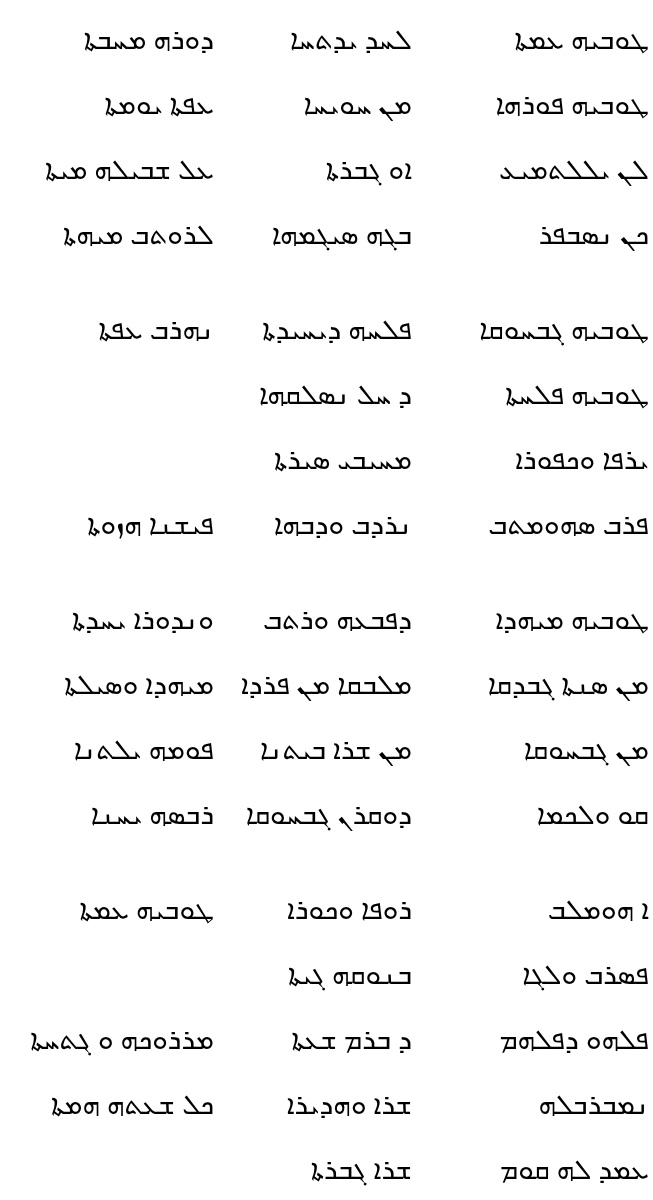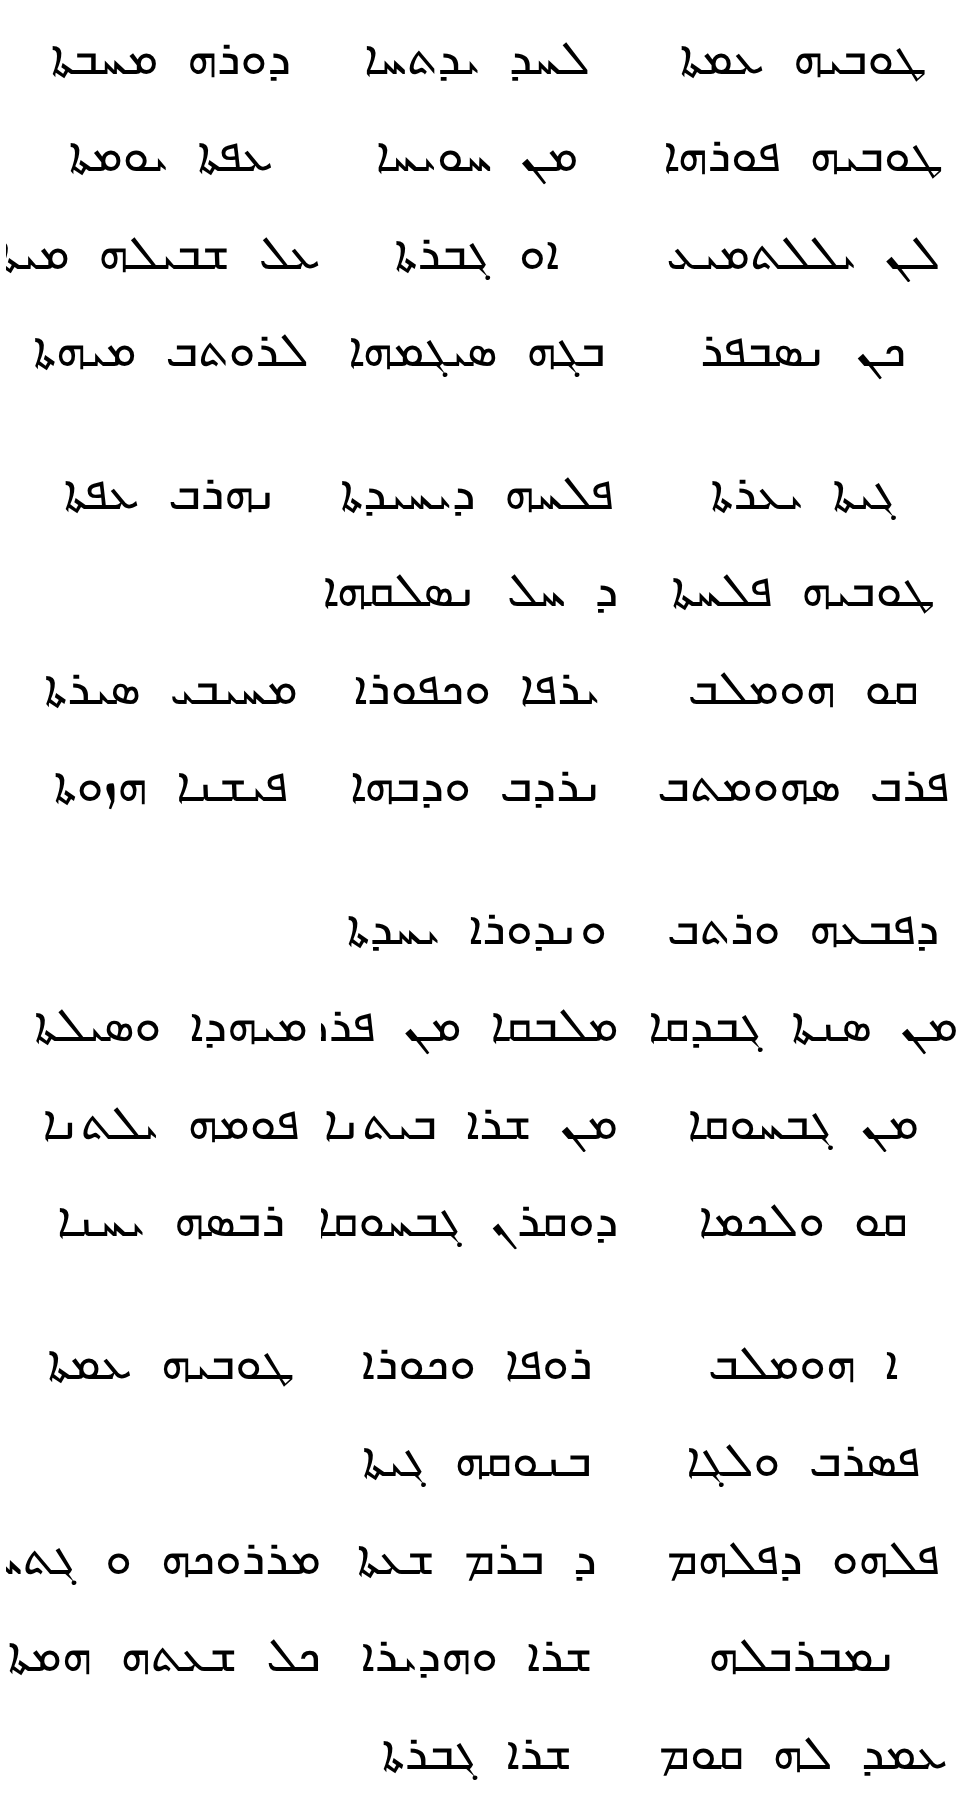--- a/index.html
+++ b/index.html
@@ -23,25 +23,25 @@
   .stanza:last-child {
     margin-bottom: 0;
   }
   .row {
     display: grid;
     grid-template-columns: 237px 198px 210px;
     height: 65px;
     align-items: center;
   }
   .cell {
-    font-family: Liberation Mono, monospace;
-    font-size: 32px;
+    font-family: Liberation Serif, serif;
+    font-size: 28px;
     line-height: 1.1;
     color: #000000;
-    text-align: center;
+    text-align: right;
     direction: rtl;
     unicode-bidi: embed;
     white-space: nowrap;
     overflow: hidden;
     box-sizing: border-box;
     padding-left: 10px;
   }
 </style>
 </head>
 <body>
@@ -66,42 +66,42 @@
     </div>
     <div class="row">
       <div class="cell">ܟܢ ܢܣܒܦܪ</div>
       <div class="cell">ܒܓܗ ܣܝܓܡܗܐ</div>
       <div class="cell">ܠܪܘܬܒ ܡܝܗܬܐ</div>
     </div>
   </div>
 
   <div class="stanza">
     <div class="row">
-      <div class="cell">ܓܝܬܐ ܝܥܪܬܐ</div>
+      <div class="cell">ܛܘܒܝܗ ܓܒܚܘܩܐ</div>
       <div class="cell">ܦܠܚܗ ܕܝܚܝܕܬܐ</div>
       <div class="cell">ܢܗܪܒ ܥܦܬܐ</div>
     </div>
     <div class="row">
       <div class="cell">ܛܘܒܝܗ ܦܠܚܬܐ</div>
       <div class="cell">ܕ ܚܠ ܢܣܠܩܗܐ</div>
     </div>
     <div class="row">
-      <div class="cell">ܩܘ ܗܘܡܠܒ</div>
       <div class="cell">ܝܪܦܐ ܘܟܦܘܪܐ</div>
       <div class="cell">ܡܚܝܒܝ ܣܝܪܬܐ</div>
     </div>
     <div class="row">
       <div class="cell">ܦܪܒ ܣܗܘܡܬܒ</div>
       <div class="cell">ܢܪܕܒ ܘܕܒܗܐ</div>
       <div class="cell">ܦܝܫܢܐ ܗܙܘܬܐ</div>
     </div>
   </div>
 
   <div class="stanza">
     <div class="row">
+      <div class="cell">ܛܘܒܝܗ ܡܝܗܕܐ</div>
       <div class="cell">ܕܦܒܥܗ ܘܪܬܒ</div>
       <div class="cell">ܘܢܕܘܪܐ ܝܚܕܬܐ</div>
     </div>
     <div class="row">
       <div class="cell">ܡܢ ܣܢܬܐ ܓܒܕܩܐ</div>
       <div class="cell">ܡܠܒܩܐ ܡܢ ܦܪܕܐ</div>
       <div class="cell">ܡܝܗܕܐ ܘܣܝܠܬܐ</div>
     </div>
     <div class="row">
       <div class="cell">ܡܢ ܓܒܚܘܩܐ</div>

